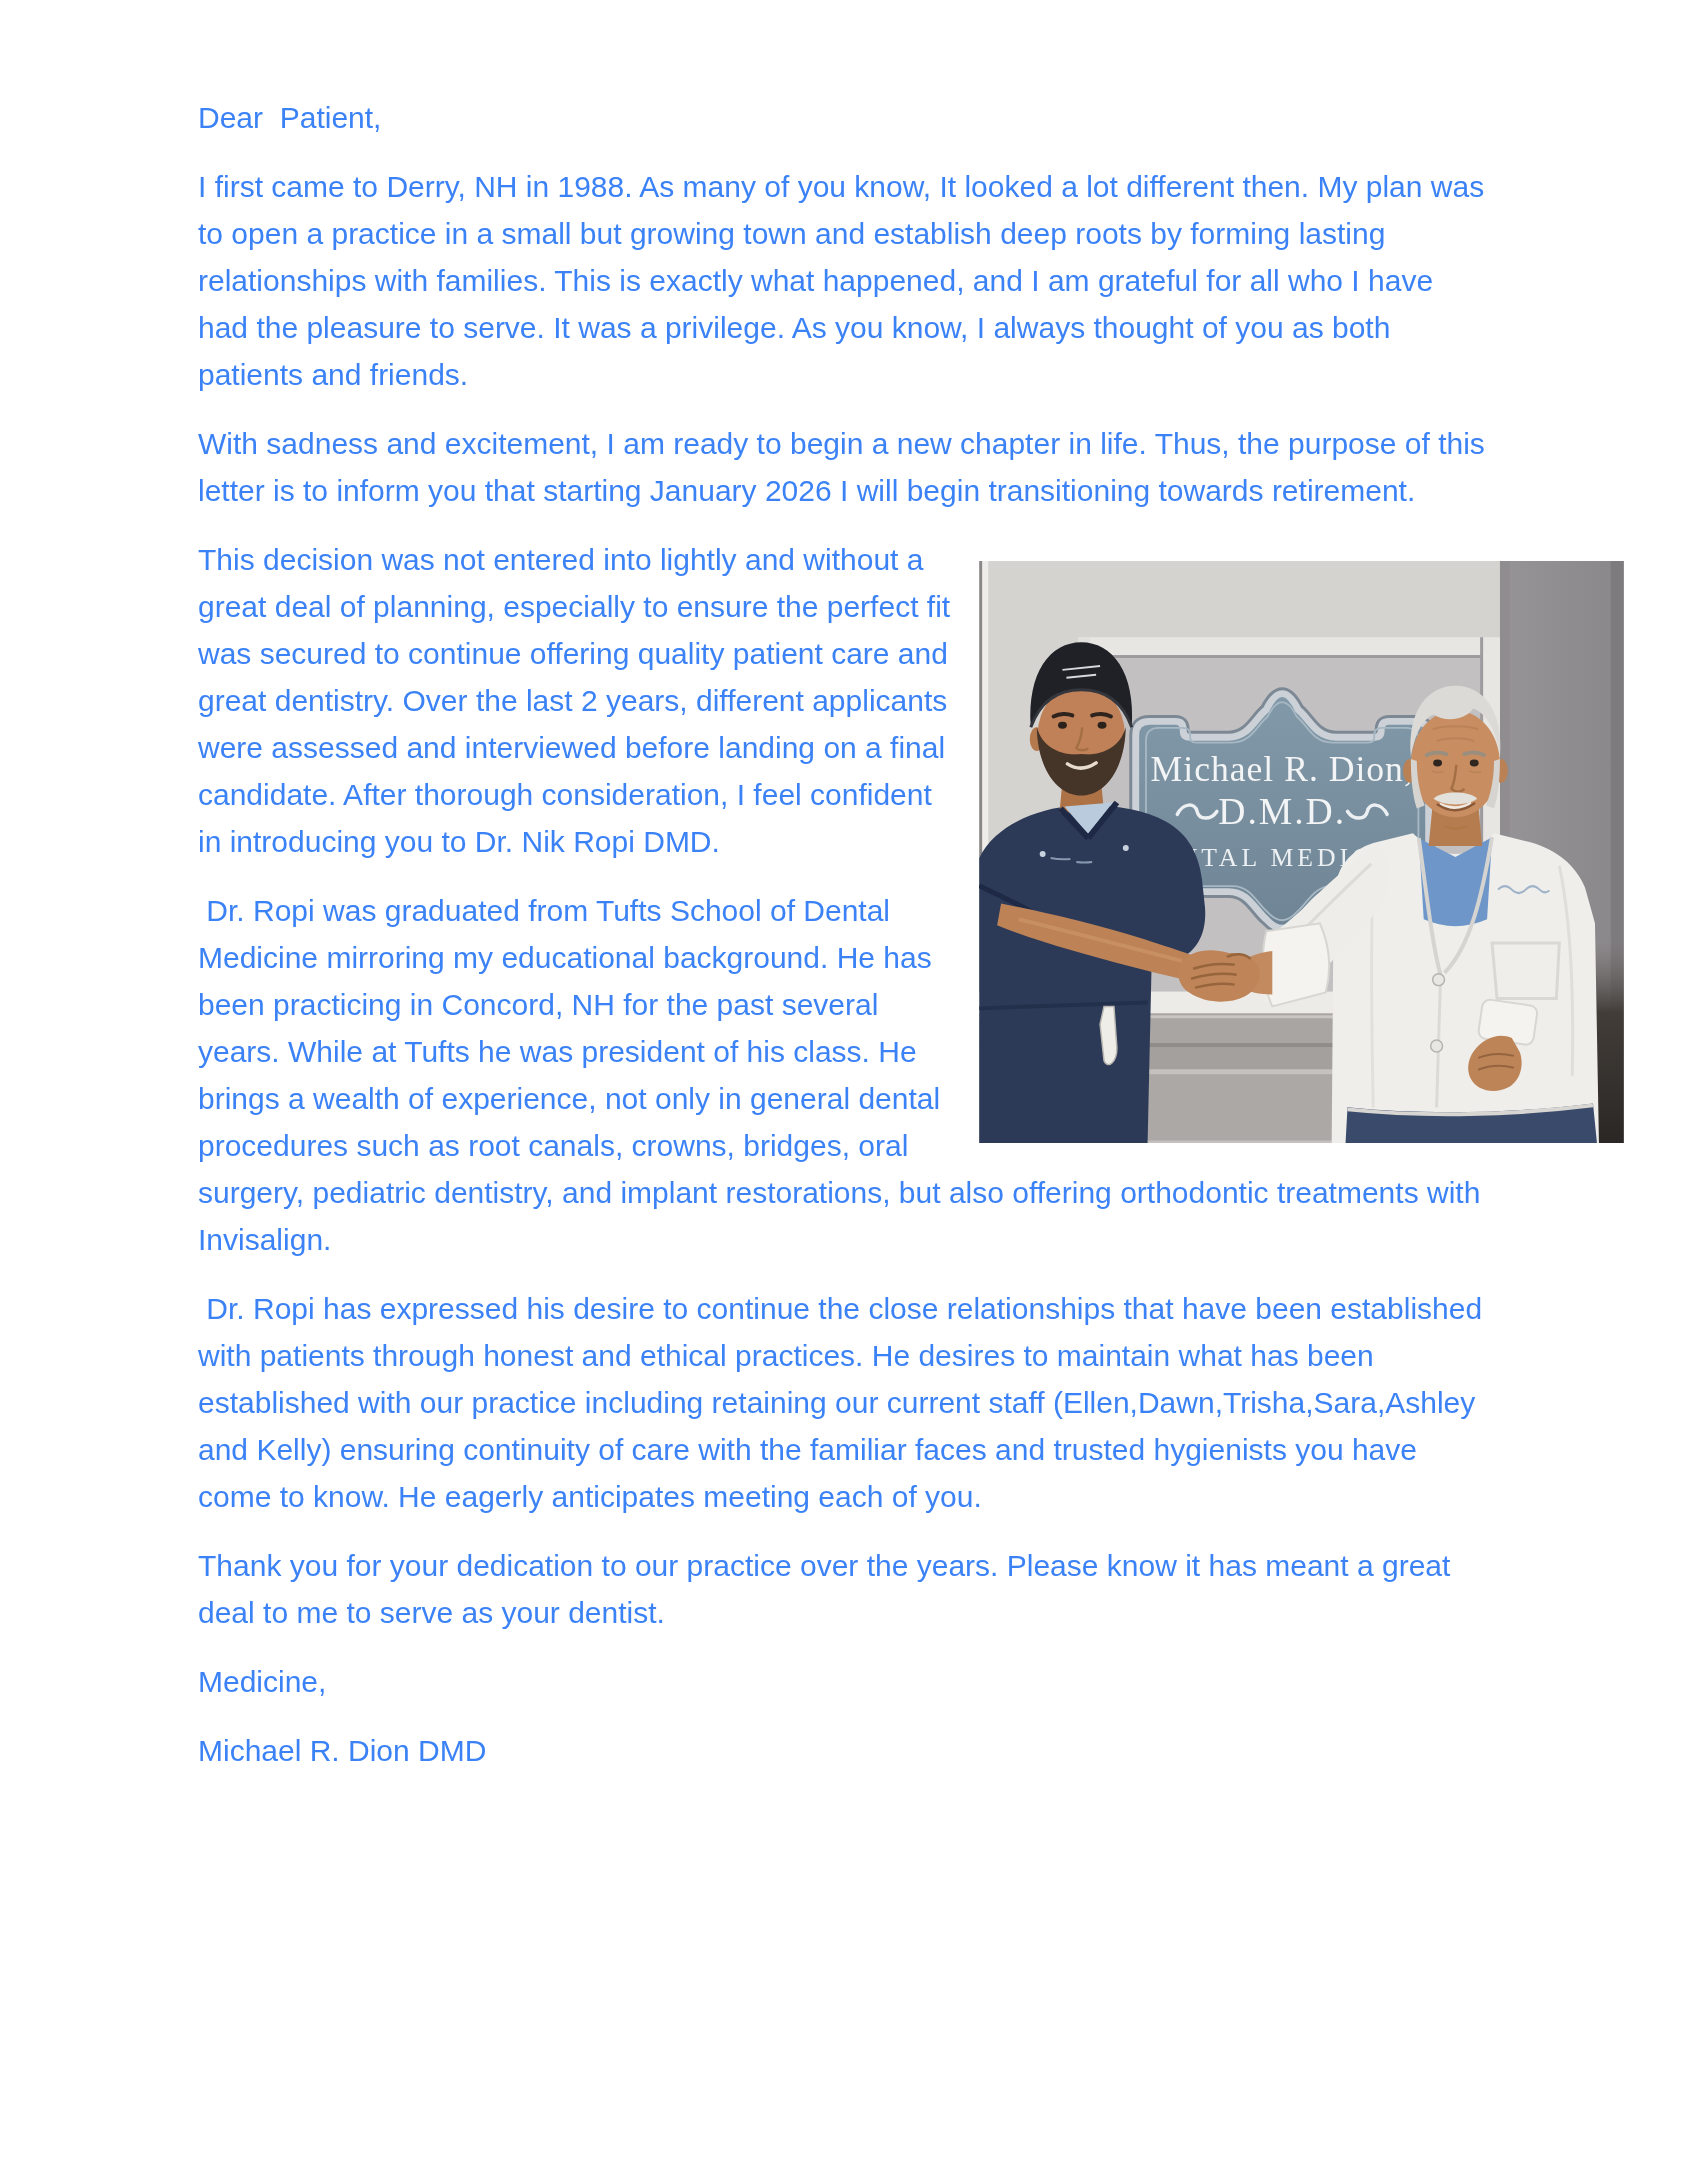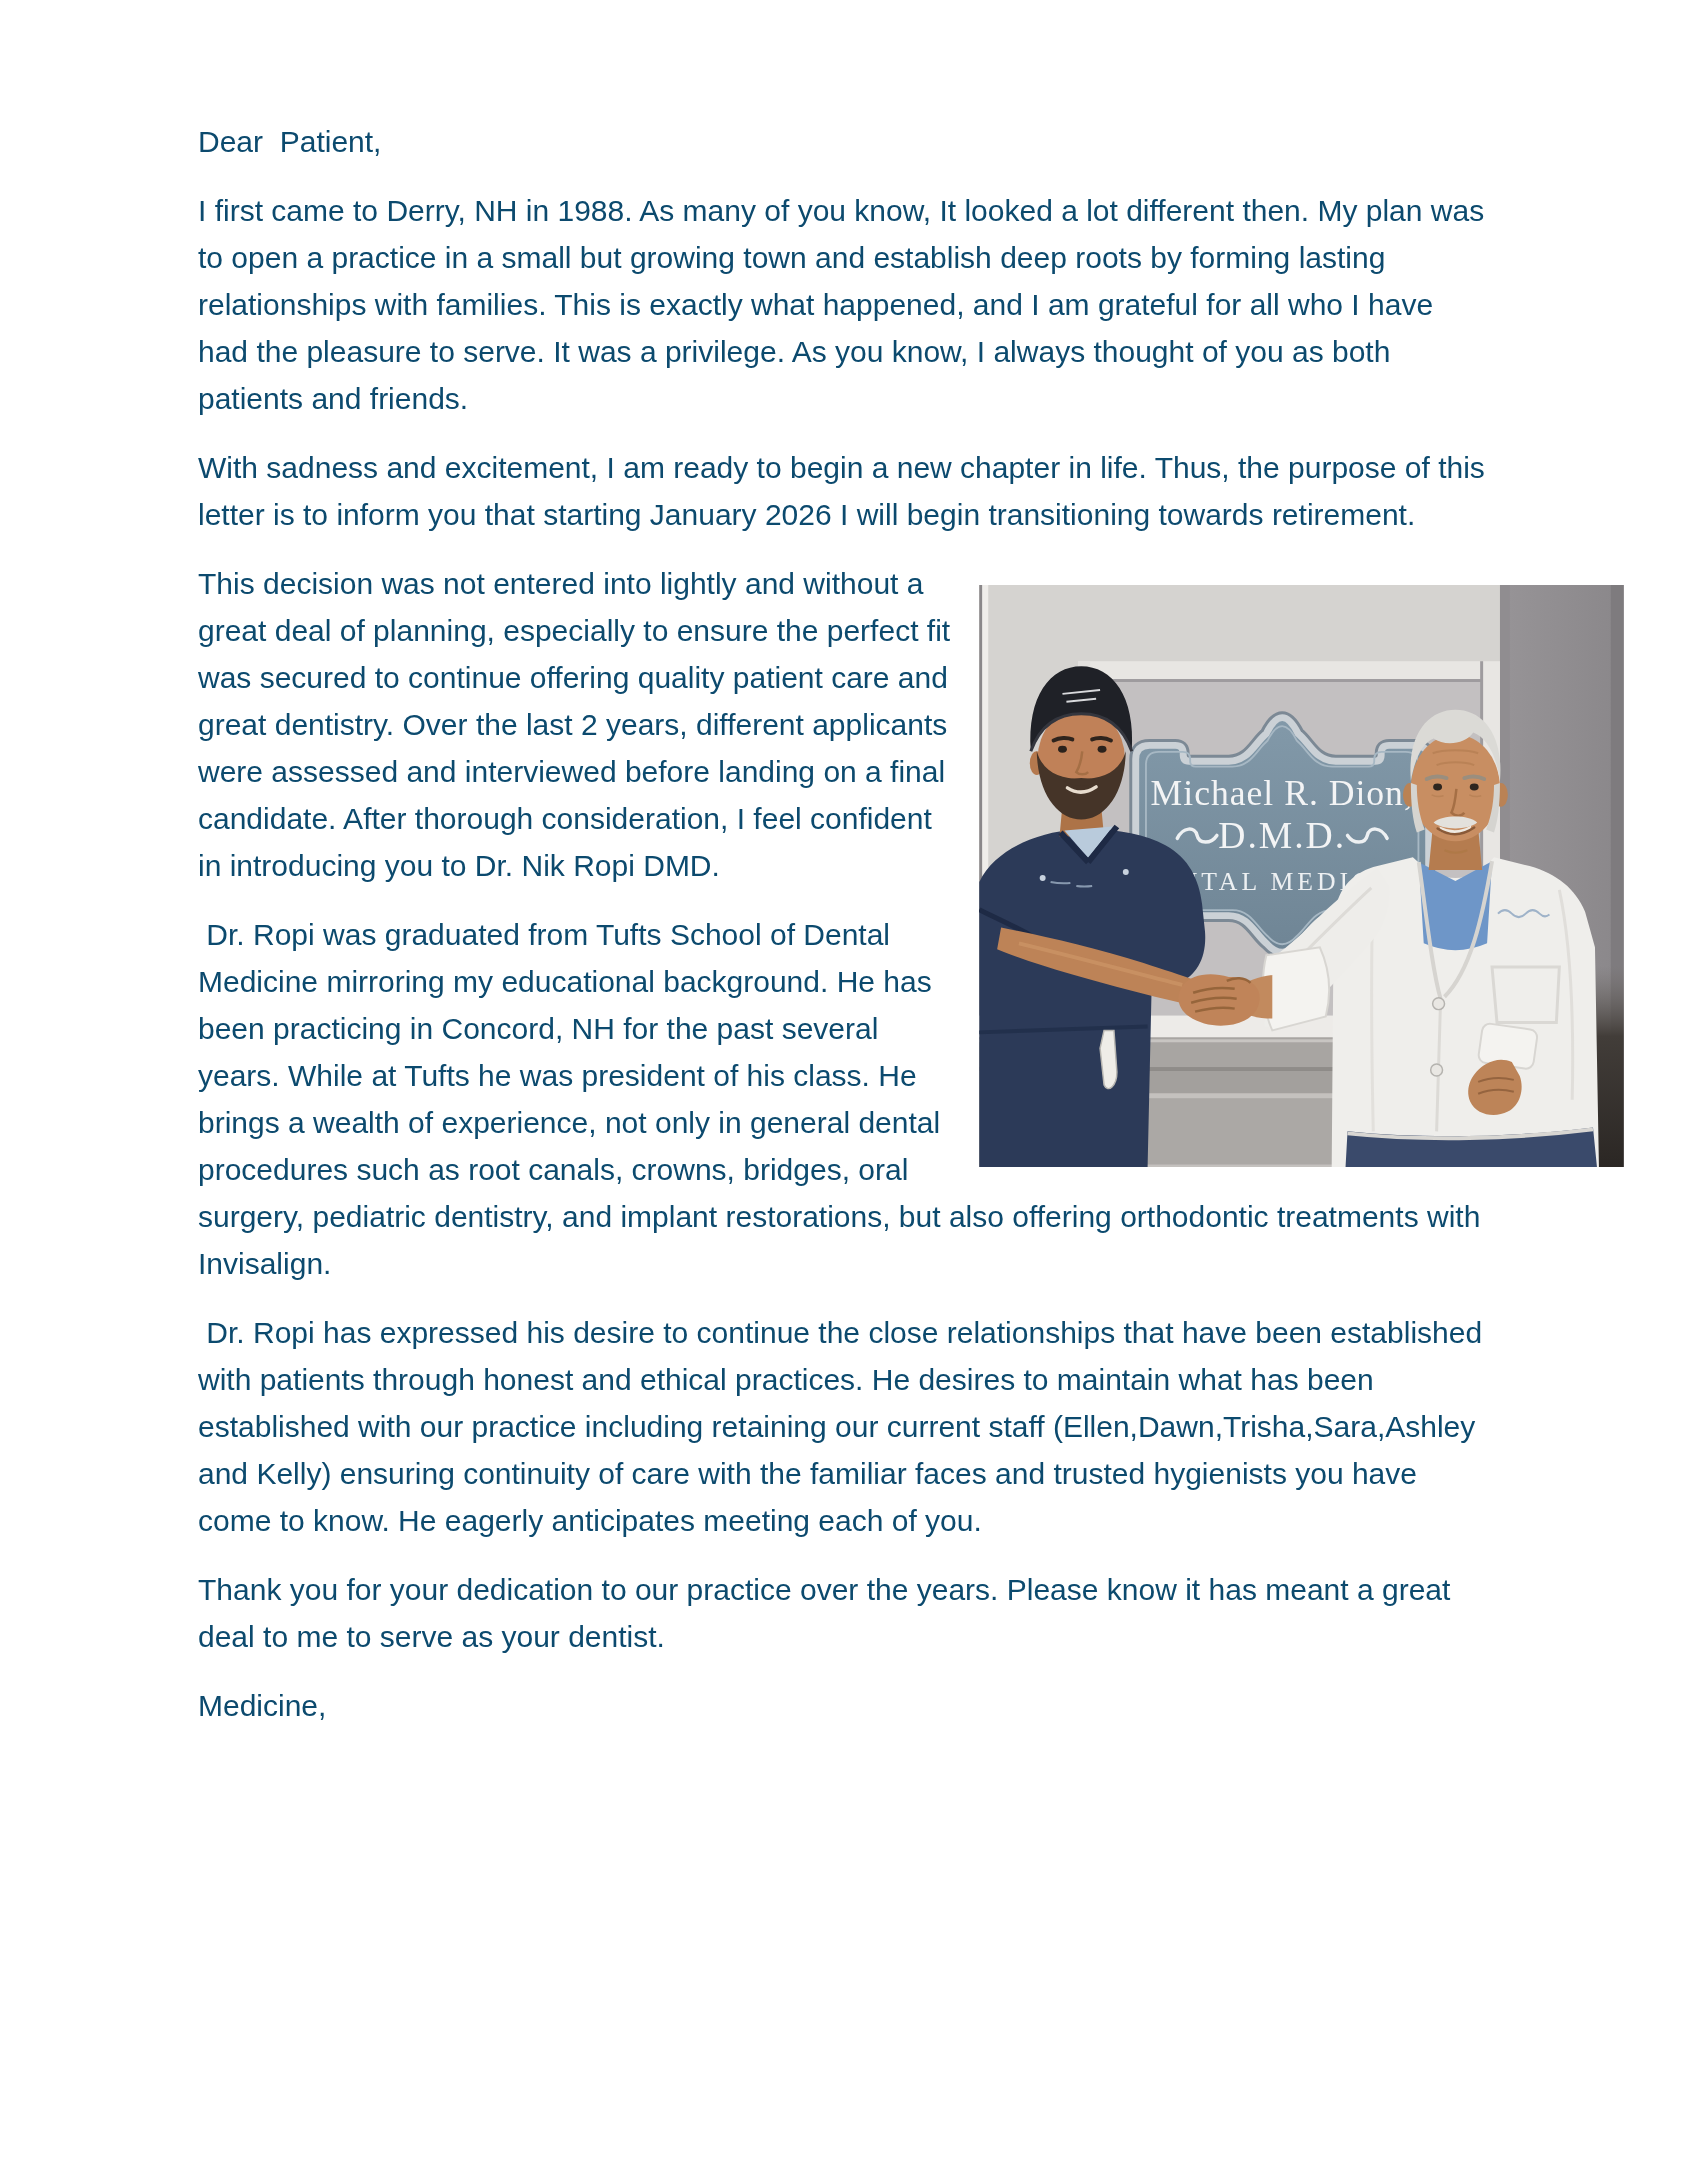--- a/index.html
+++ b/index.html
@@ -1,23 +1,23 @@
 <!DOCTYPE html>
 <html><head>
 <meta charset="utf-8">
 <style>
   html,body{margin:0;padding:0;background:#ffffff;}
   .page{
     position:relative;
     width:1683px;height:2178px;
     box-sizing:border-box;
-    padding:118px 198px 0 198px;
+    padding:94px 198px 0 198px;
     background:#ffffff;
     font-family:"Liberation Sans","DejaVu Sans",sans-serif;
-    font-size:30px;line-height:47px;color:#0c4a6e;
+    font-size:30px;line-height:47px;color:#3b82f6;
     overflow:hidden;
   }
   p.para{margin:0 0 22px 0;padding:0;}
   .para-text{white-space:pre-wrap;}
   .photo-float{
     float:right;
     width:645px;height:582px;
     margin:25px -139px 12px 24px;
   }
   .photo-float svg{display:block;width:645px;height:582px;}
@@ -161,15 +161,16 @@
       </span><span class="para-text">This decision was not entered into lightly and without a great deal of planning, especially to ensure the perfect fit was secured to continue offering quality patient care and great dentistry. Over the last 2 years, different applicants were assessed and interviewed before landing on a final candidate. After thorough consideration, I feel confident in introducing you to Dr. Nik Ropi DMD.</span></p>
 
   <p class="para"><span class="para-text"> Dr. Ropi was graduated from Tufts School of Dental Medicine mirroring my educational background. He has been practicing in Concord, NH for the past several years. While at Tufts he was president of his class. He brings a wealth of experience, not only in general dental procedures such as root canals, crowns, bridges, oral surgery, pediatric dentistry, and implant restorations, but also offering orthodontic treatments with Invisalign.</span></p>
 
   <p class="para"><span class="para-text"> Dr. Ropi has expressed his desire to continue the close relationships that have been established with patients through honest and ethical practices. He desires to maintain what has been established with our practice including retaining our current staff (Ellen,Dawn,Trisha,Sara,Ashley and Kelly) ensuring continuity of care with the familiar faces and trusted hygienists you have come to know. He eagerly anticipates meeting each of you.</span></p>
 
   <p class="para"><span class="para-text">Thank you for your dedication to our practice over the years. Please know it has meant a great deal to me to serve as your dentist.</span></p>
 
   <p class="para"><span class="para-text">Medicine,</span></p>
 
+  <p class="para"><span class="para-text">Michael R. Dion DMD</span></p>
 
 </div>
 
 
 </body></html>

